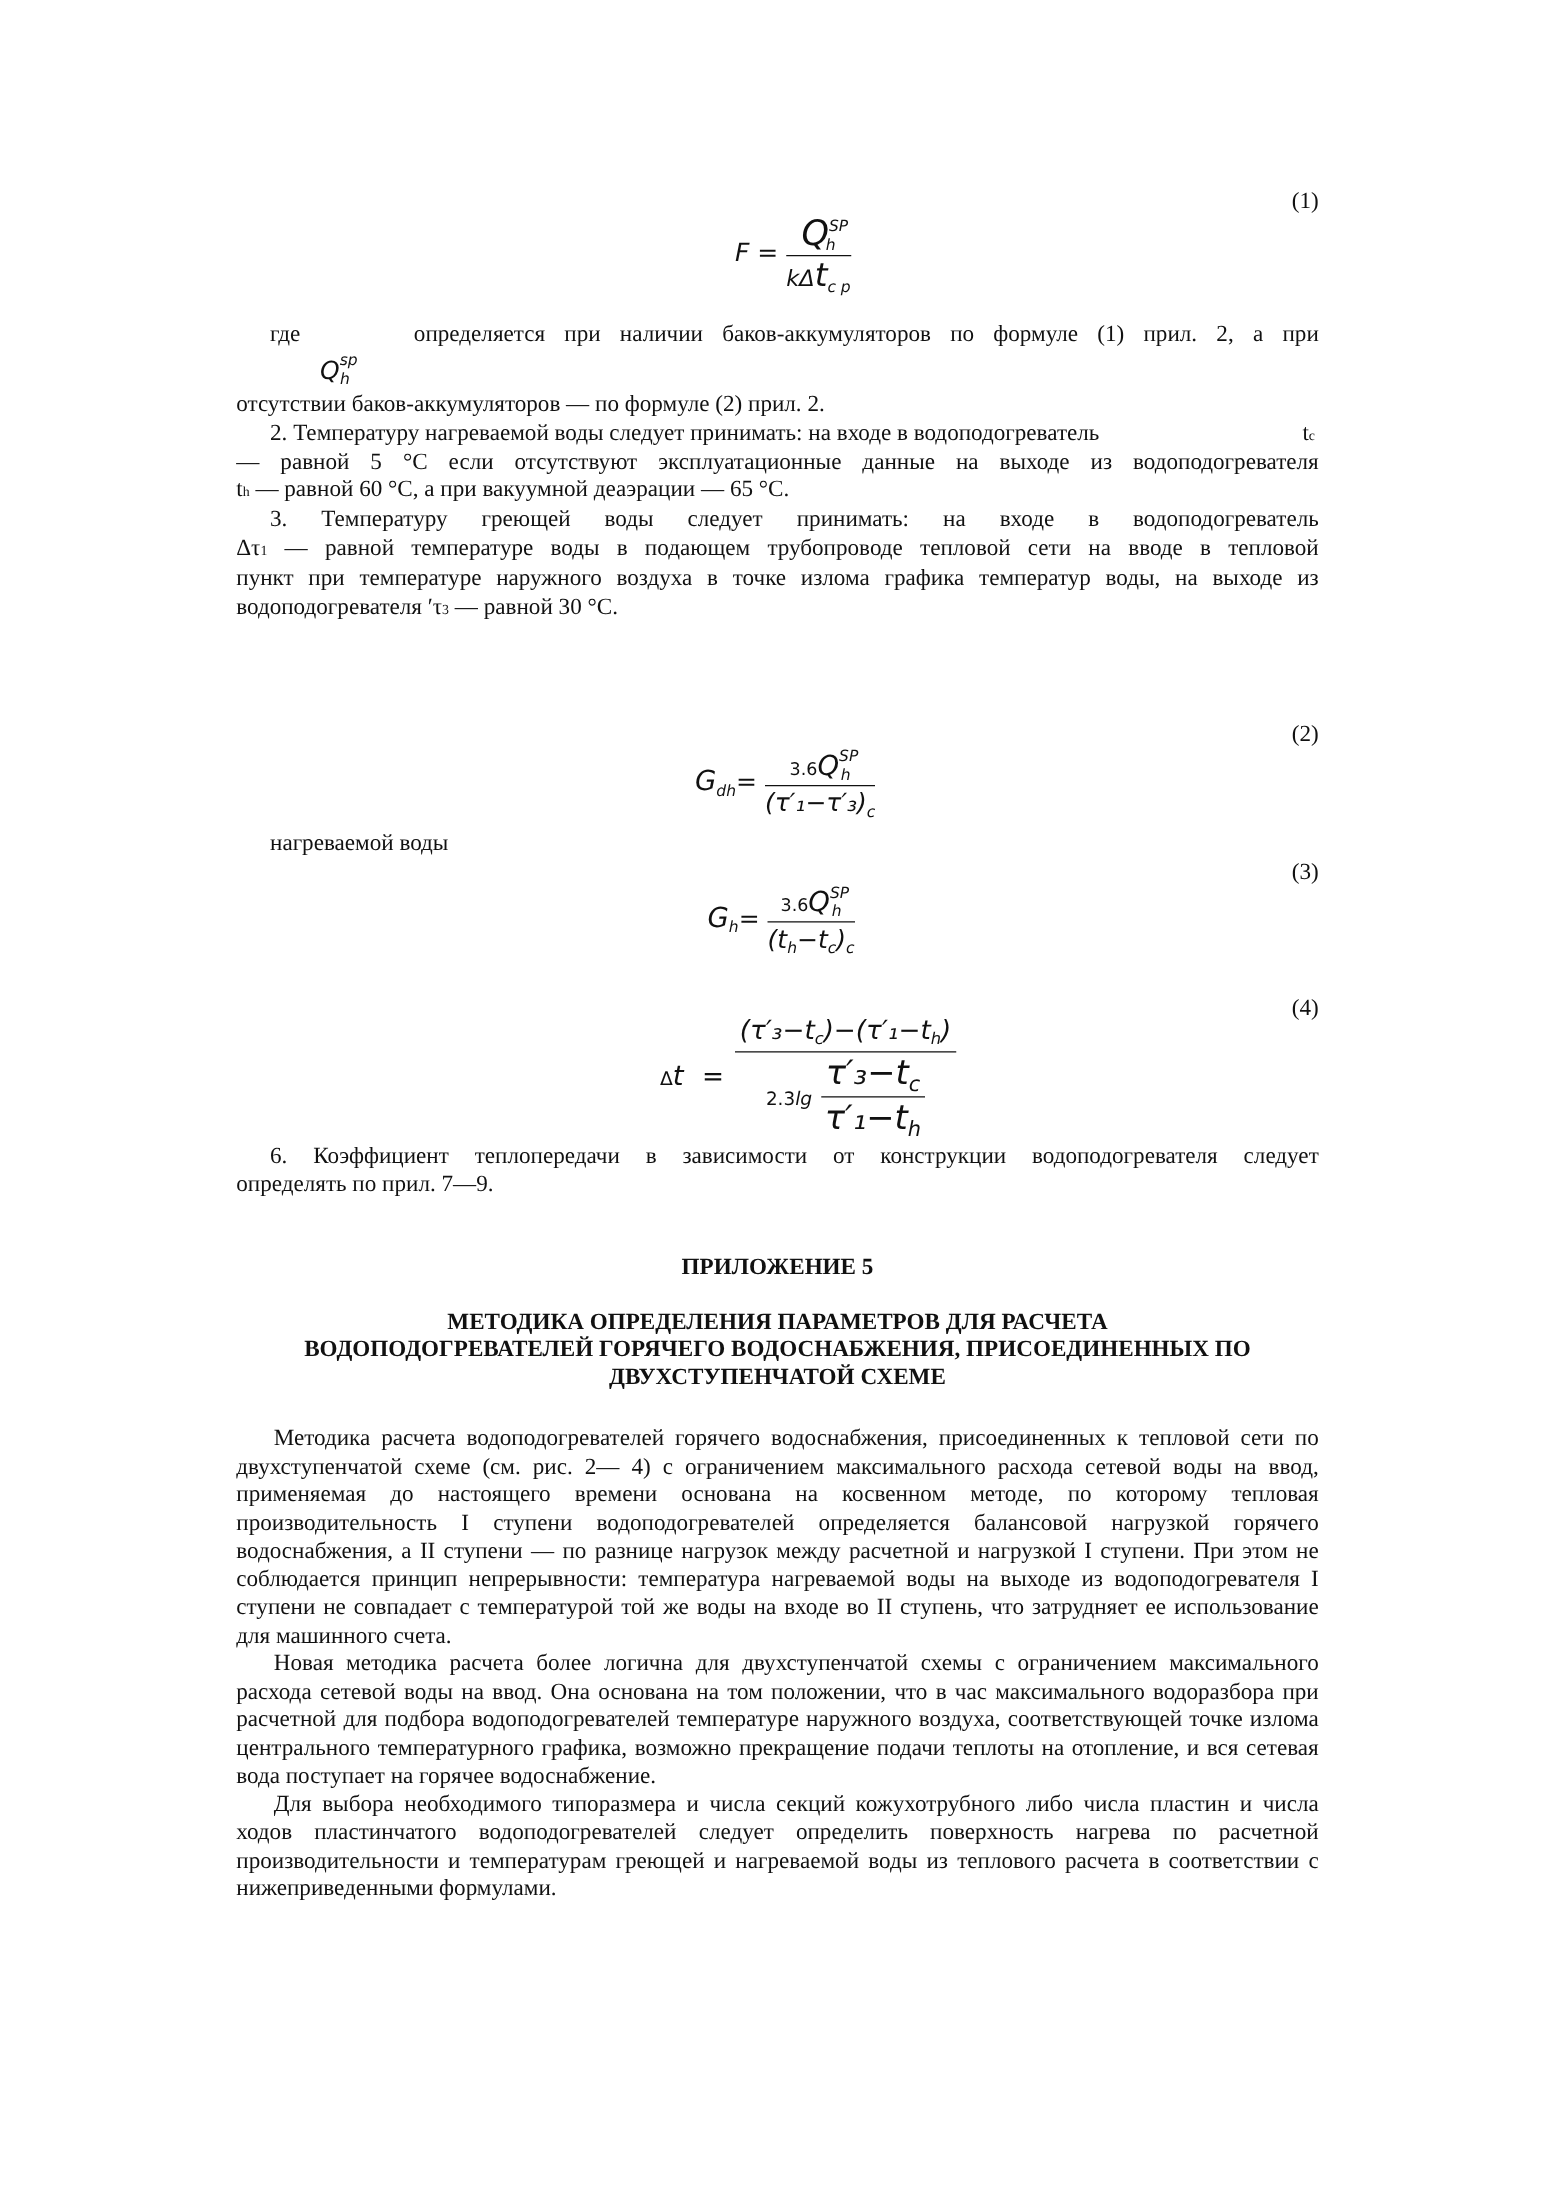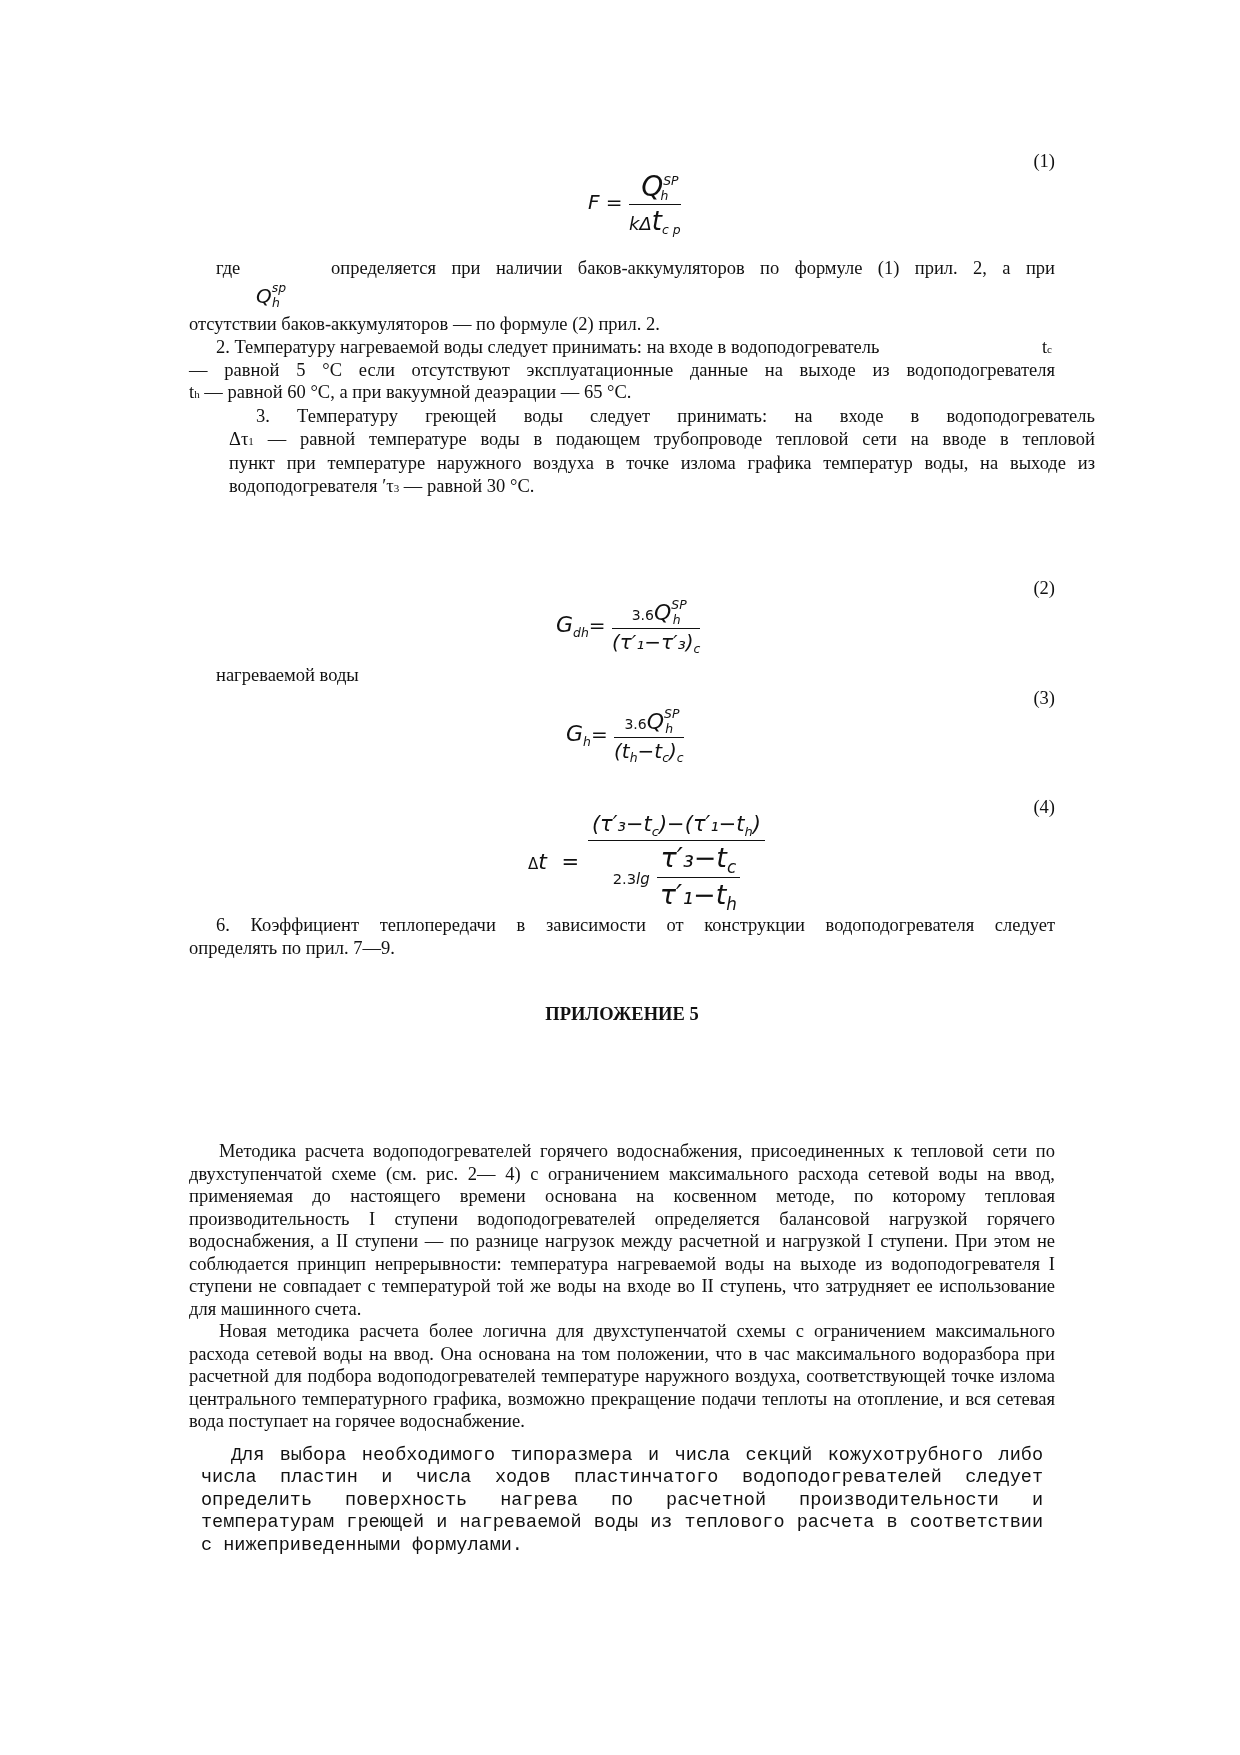--- a/index.html
+++ b/index.html
@@ -48,21 +48,21 @@
 
   <div class="txt" style="top:336px;">
     <div style="padding-left:27px; position:relative;">
       <span>2. Температуру нагреваемой воды следует принимать: на входе в водоподогреватель</span>
       <span style="position:absolute; right:3px;"><span>t</span><span class="sm">c</span></span>
     </div>
     <div class="just">— равной 5 °С если отсутствуют эксплуатационные данные на выходе из водоподогревателя</div>
     <div><span>t</span><span class="sm">h</span><span> — равной 60 °С, а при вакуумной деаэрации — 65 °С.</span></div>
   </div>
 
-  <div class="txt" style="top:405px;margin-left:40px;">
+  <div class="txt" style="top:405px;">
     <div class="just" style="padding-left:27px;">3. Температуру греющей воды следует принимать: на входе в водоподогреватель</div>
     <div class="just"><span>Δτ</span><span class="sm">1</span><span> — равной температуре воды в подающем трубопроводе тепловой сети на вводе в тепловой</span></div>
     <div class="just">пункт при температуре наружного воздуха в точке излома графика температур воды, на выходе из</div>
     <div><span>водоподогревателя </span><span>′τ</span><span class="sm">3</span><span>  — равной 30 °С.</span></div>
   </div>
 
 
   <span class="eqnum" style="top:578px;">(2)</span>
   <div class="math" style="left:556px; top:597px; font-size:20px;">
     <span style="font-size:22px;">G</span><span class="sub">dh</span><span style="font-style:normal;">=</span>
@@ -99,20 +99,25 @@
       </span>
     </span>
   </div>
 
   <div class="txt" style="top:914px;">
     <div class="just" style="padding-left:27px;">6. Коэффициент теплопередачи в зависимости от конструкции водоподогревателя следует</div>
     <div>определять по прил. 7—9.</div>
   </div>
 
   <div class="head" style="top:1003px;">ПРИЛОЖЕНИЕ 5</div>
+  <div class="head" style="top:1047px;">
+    <div>МЕТОДИКА ОПРЕДЕЛЕНИЯ ПАРАМЕТРОВ ДЛЯ РАСЧЕТА</div>
+    <div>ВОДОПОДОГРЕВАТЕЛЕЙ ГОРЯЧЕГО ВОДОСНАБЖЕНИЯ, ПРИСОЕДИНЕННЫХ ПО</div>
+    <div>ДВУХСТУПЕНЧАТОЙ СХЕМЕ</div>
+  </div>
 
   <div class="txt" style="top:1140px; text-align:justify;">
     <p class="indent" style="margin:0;">Методика расчета водоподогревателей горячего водоснабжения, присоединенных к тепловой сети по двухступенчатой схеме (см. рис. 2— 4) с ограничением максимального расхода сетевой воды на ввод, применяемая до настоящего времени основана на косвенном методе, по которому тепловая производительность I ступени водоподогревателей определяется балансовой нагрузкой горячего водоснабжения, а II ступени — по разнице нагрузок между расчетной и нагрузкой I ступени. При этом не соблюдается принцип непрерывности: температура нагреваемой воды на выходе из водоподогревателя I ступени не совпадает с температурой той же воды на входе во II ступень, что затрудняет ее использование для машинного счета.</p>
     <p class="indent" style="margin:0;">Новая методика расчета более логична для двухступенчатой схемы с ограничением максимального расхода сетевой воды на ввод. Она основана на том положении, что в час максимального водоразбора при расчетной для подбора водоподогревателей температуре наружного воздуха, соответствующей точке излома центрального температурного графика, возможно прекращение подачи теплоты на отопление, и вся сетевая вода поступает на горячее водоснабжение.</p>
-    <p class="indent" style="margin:12px;font-family:Liberation Mono, monospace;">Для выбора необходимого типоразмера и числа секций кожухотрубного либо числа пластин и числа ходов пластинчатого водоподогревателей следует определить поверхность нагрева по расчетной производительности и температурам греющей и нагреваемой воды из теплового расчета в соответствии с нижеприведенными формулами.</p>
+    <p class="indent" style="margin:0;">Для выбора необходимого типоразмера и числа секций кожухотрубного либо числа пластин и числа ходов пластинчатого водоподогревателей следует определить поверхность нагрева по расчетной производительности и температурам греющей и нагреваемой воды из теплового расчета в соответствии с нижеприведенными формулами.</p>
   </div>
 
 </div>
 
 </body></html>

